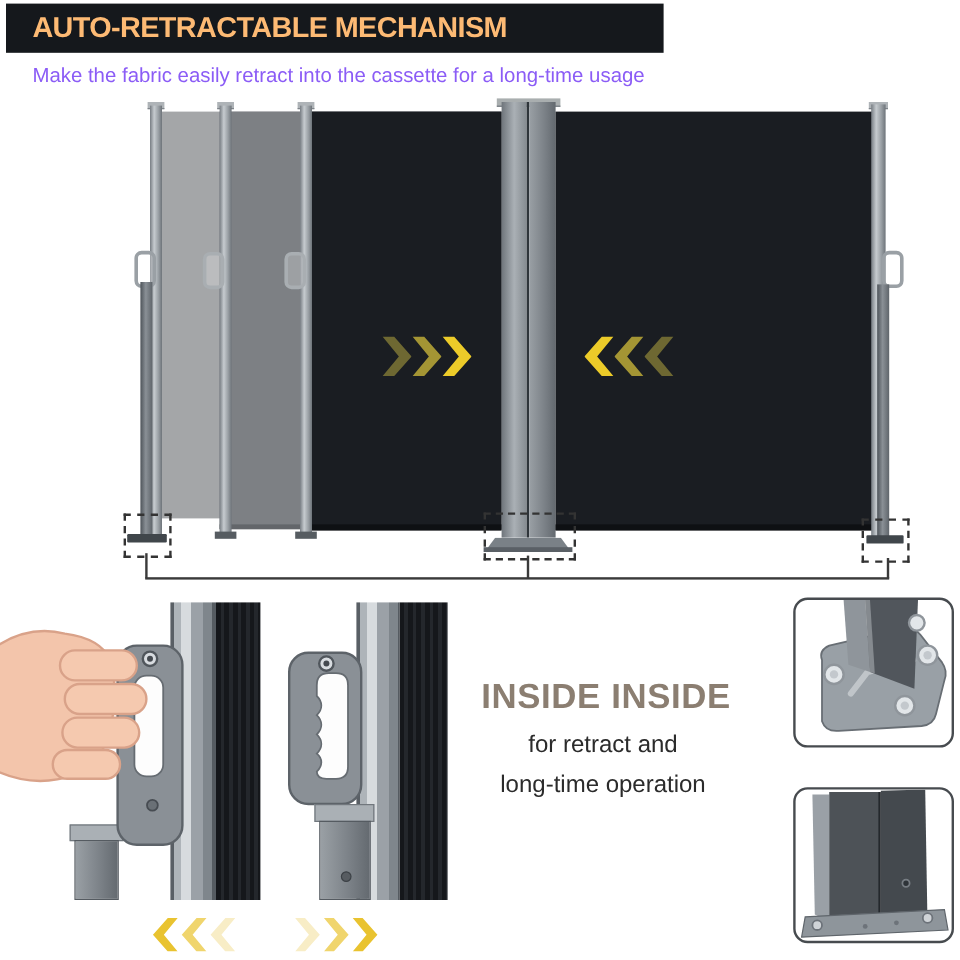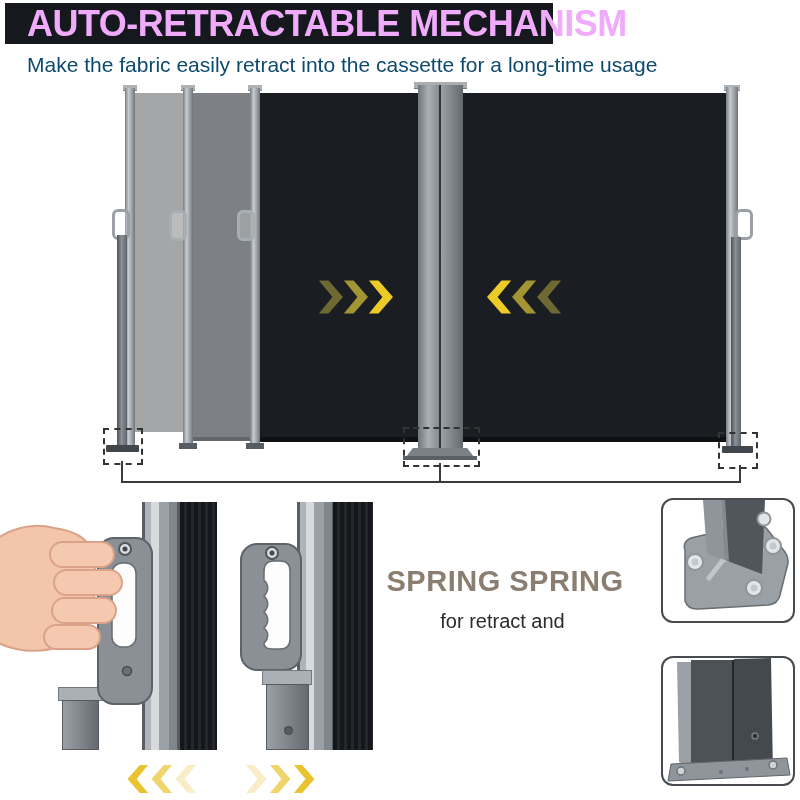--- a/index.html
+++ b/index.html
@@ -2,22 +2,22 @@
 <html><head>
 <meta charset="utf-8">
 <style>
   html,body{margin:0;padding:0;background:#ffffff;}
   .stage{position:relative;width:800px;height:800px;background:#ffffff;overflow:hidden;
          font-family:"Liberation Sans", sans-serif;}
   .abs{position:absolute;}
 
   
   .banner{left:5px;top:3px;width:548px;height:41px;background:#15181c;display:flex;align-items:center;}
-  .banner span{color:#f0abfc;font-size:36px;font-weight:800;letter-spacing:-0.5px;padding-left:22px;white-space:nowrap;}
-  .subtitle{left:27px;top:53px;font-size:21px;color:#0c4a6e;white-space:nowrap;}
+  .banner span{color:#fdba74;font-size:24px;font-weight:800;letter-spacing:-0.5px;padding-left:22px;white-space:nowrap;}
+  .subtitle{left:27px;top:53px;font-size:17px;color:#8b5cf6;white-space:nowrap;}
 
   
   .panel{top:93px;height:344px;}
   .fabric{background:#1a1d22;border-bottom:5px solid #0e1013;}
   .pole{top:88px;width:10px;height:360px;
         background:linear-gradient(90deg,#777d83,#c6cbcf 35%,#9aa0a5 70%,#6e747a);}
   .polecap{top:85px;width:14px;height:5px;background:#aeb3b7;border-bottom:1px solid #7e848a;}
   .smallfoot{top:443px;width:18px;height:6px;background:#565c61;}
   .handle{width:12px;height:25px;border:3px solid #9aa0a5;border-radius:6px;background:rgba(255,255,255,0.25);}
   .leg{width:10px;background:linear-gradient(90deg,#4e545a,#8a9096 45%,#5f656b);}
@@ -187,22 +187,23 @@
         <path d="M3,0 H13 L28,17 L13,34 H3 L17,17 Z" fill="#f8edc6"></path>
       </svg>
       <svg viewBox="0 0 28 34" width="26" height="28">
         <path d="M3,0 H13 L28,17 L13,34 H3 L17,17 Z" fill="#f0d56d"></path>
       </svg>
       <svg viewBox="0 0 28 34" width="26" height="28">
         <path d="M3,0 H13 L28,17 L13,34 H3 L17,17 Z" fill="#e9c330"></path>
       </svg>
     </div>
 
-  <div class="abs spring-title">SPRING SPRING</div>
+  <div class="abs spring-title">INSIDE INSIDE</div>
   <div class="abs spring-line" style="top:610px;">for retract and</div>
+  <div class="abs spring-line" style="top:643px;">long-time operation</div>
 
   <div class="abs photoframe" style="top:498px;height:125px;">
     <svg width="130" height="121" viewBox="0 0 130 121">
       <path d="M22,50 Q19,42 28,38 L88,24 Q98,21 104,29 L122,52 Q127,59 124,67 L117,95 Q115,104 105,105 L36,109 Q25,110 22,101 Z" fill="#99a0a6" stroke="#686e74" stroke-width="1.5"></path>
       <path d="M46,78 L60,60 L98,50" stroke="#c9ced2" stroke-width="5" fill="none" stroke-linecap="round" opacity="0.8"></path>
       <polygon points="40,0 58,0 62,60 44,54" fill="#8f959b"></polygon>
       <polygon points="58,0 102,0 99,74 62,60" fill="#51565c"></polygon>
       <polygon points="58,0 62,0 66,61 62,60" fill="#b9bec2" opacity="0.5"></polygon>
       <circle cx="32" cy="62" r="8" fill="#e2e6e9" stroke="#8f959b" stroke-width="2"></circle>
         <circle cx="32" cy="62" r="3.5" fill="#c3c8cd"></circle>

